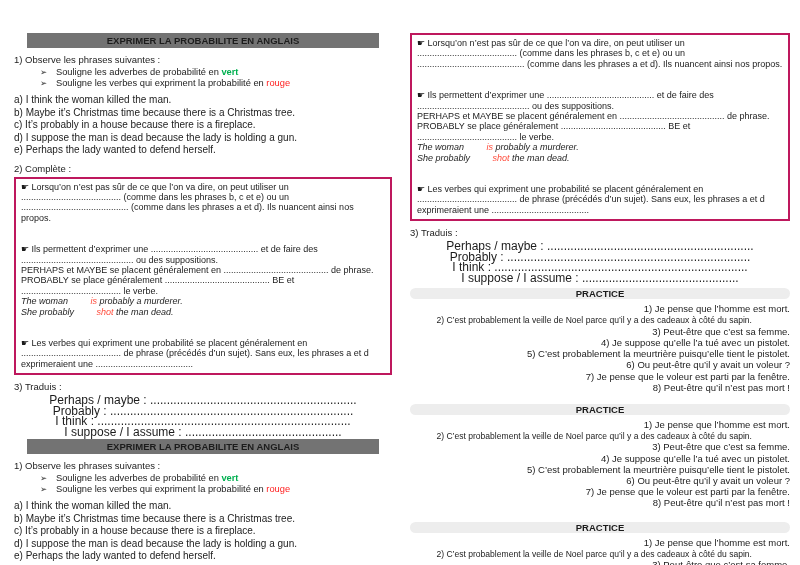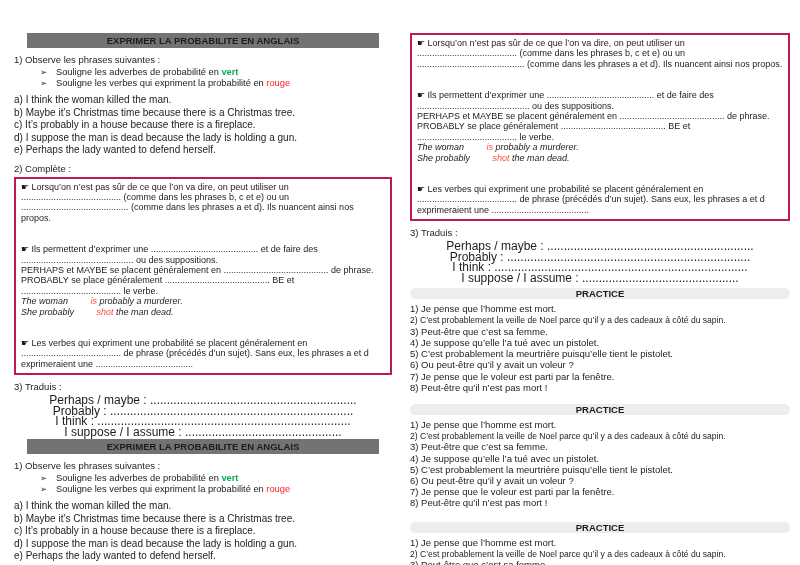--- a/index.html
+++ b/index.html
@@ -38,21 +38,21 @@
 
   .traduis { text-align:center; font-size:12px; line-height:10.5px; margin-top:3px; }
 
   .practice-bar {
     background:#ededed; text-align:center; font-weight:bold;
     font-size:9.5px; padding:0 0; width:100%;border-radius:7px;
   }
   .pb1 { margin-top:5px; }
   .pb2 { margin-top:11px; }
   .pb3 { margin-top:13px; }
-  .plist { margin-top:4px; }
+  .plist { margin-top:4px;text-align:right; }
   .pitem { font-size:9.5px; line-height:11.2px; }
   .narrow { transform:scaleX(0.9); transform-origin:0 50%; white-space:nowrap; }
 </style>
 </head>
 <body>
 
 <div class="page">
 
   <div class="col col-left">
 

